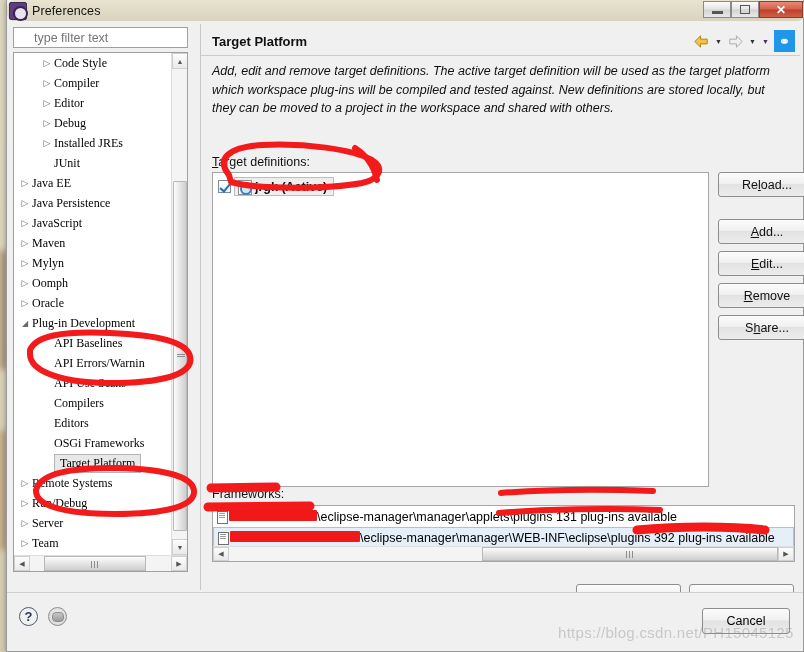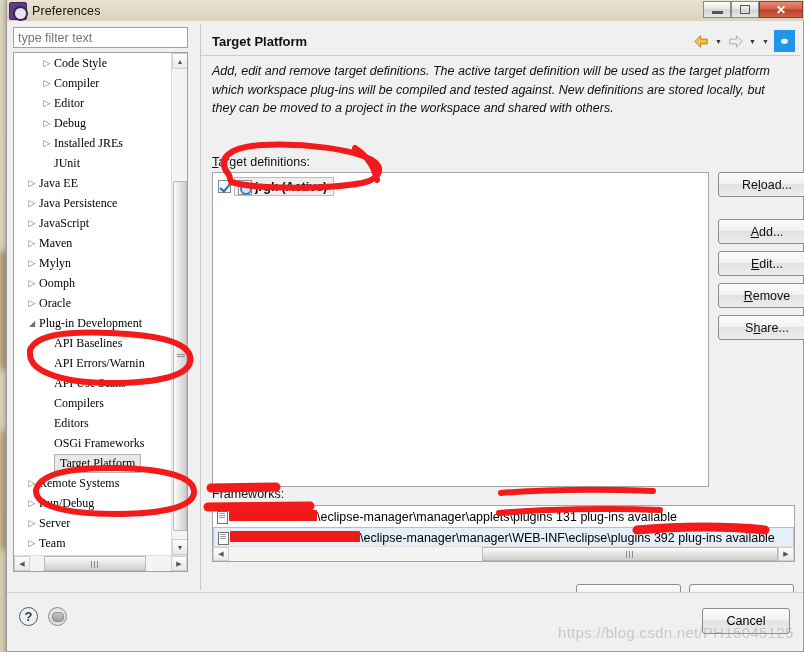--- a/index.html
+++ b/index.html
@@ -40,21 +40,21 @@
     box-shadow: 0 0 6px rgba(0,0,0,.35);
   }
 
   
   .titlebar {
     position: absolute; left: 0; top: 0; width: 798px; height: 21px;
     background: linear-gradient(180deg,
         rgba(232,226,205,.92) 0%,
         rgba(223,217,196,.92) 50%,
         rgba(214,208,186,.92) 100%);
-    display: flex; align-items: center;
+    display: flex; align-items: center; border-radius: 8px;
   }
   .title-icon {
     width: 18px; height: 18px; margin-left: 2px; margin-right: 5px;
     background: #5d3f7a;
     border: 1px solid #43285c;
     border-radius: 2px;
     position: relative;
   }
   .title-icon::after {
     content: "";
@@ -89,21 +89,21 @@
 
   
   .left-pane {
     position: absolute; left: 6px; top: 27px;
     width: 181px; height: 563px;
   }
   .filter-box {
     width: 175px; height: 21px;
     border: 1px solid #a0a0a0;
     background: #fff;
-    padding: 2px 4px;
+    padding: 2px 20px;
     font-size: 12.5px;
     color: #8a8a8a;
     outline: none;
     font-family: "Liberation Sans", sans-serif;
   }
   .tree-wrap {
     position: absolute; left: 0; top: 25px;
     width: 175px; height: 520px;
     border: 1px solid #a0a0a0;
     background: #fff;
@@ -130,21 +130,21 @@
   .twisty.expanded::before  { content: "\25E2"; font-size: 8px; }
   .twisty.none::before      { content: ""; }
   .tree-label { }
   .tree-item.selected .tree-label {
     background: #e8e8e8;
     border: 1px solid #b4b4b4;
     padding: 0px 5px;
     line-height: 17px;
     display: inline-block;
   }
-  .indent-1 { padding-left: 11px; }
+  .indent-1 { padding-left: 4px; }
   .indent-2 { padding-left: 26px; }
 
   
   .vscroll {
     position: absolute; right: 0; top: 0; width: 16px; height: 502px;
     background: #f4f4f4; border-left: 1px solid #ddd;
   }
   .vscroll .arrow {
     width: 16px; height: 16px;
     background: linear-gradient(180deg,#fdfdfd,#e9e9e9);

